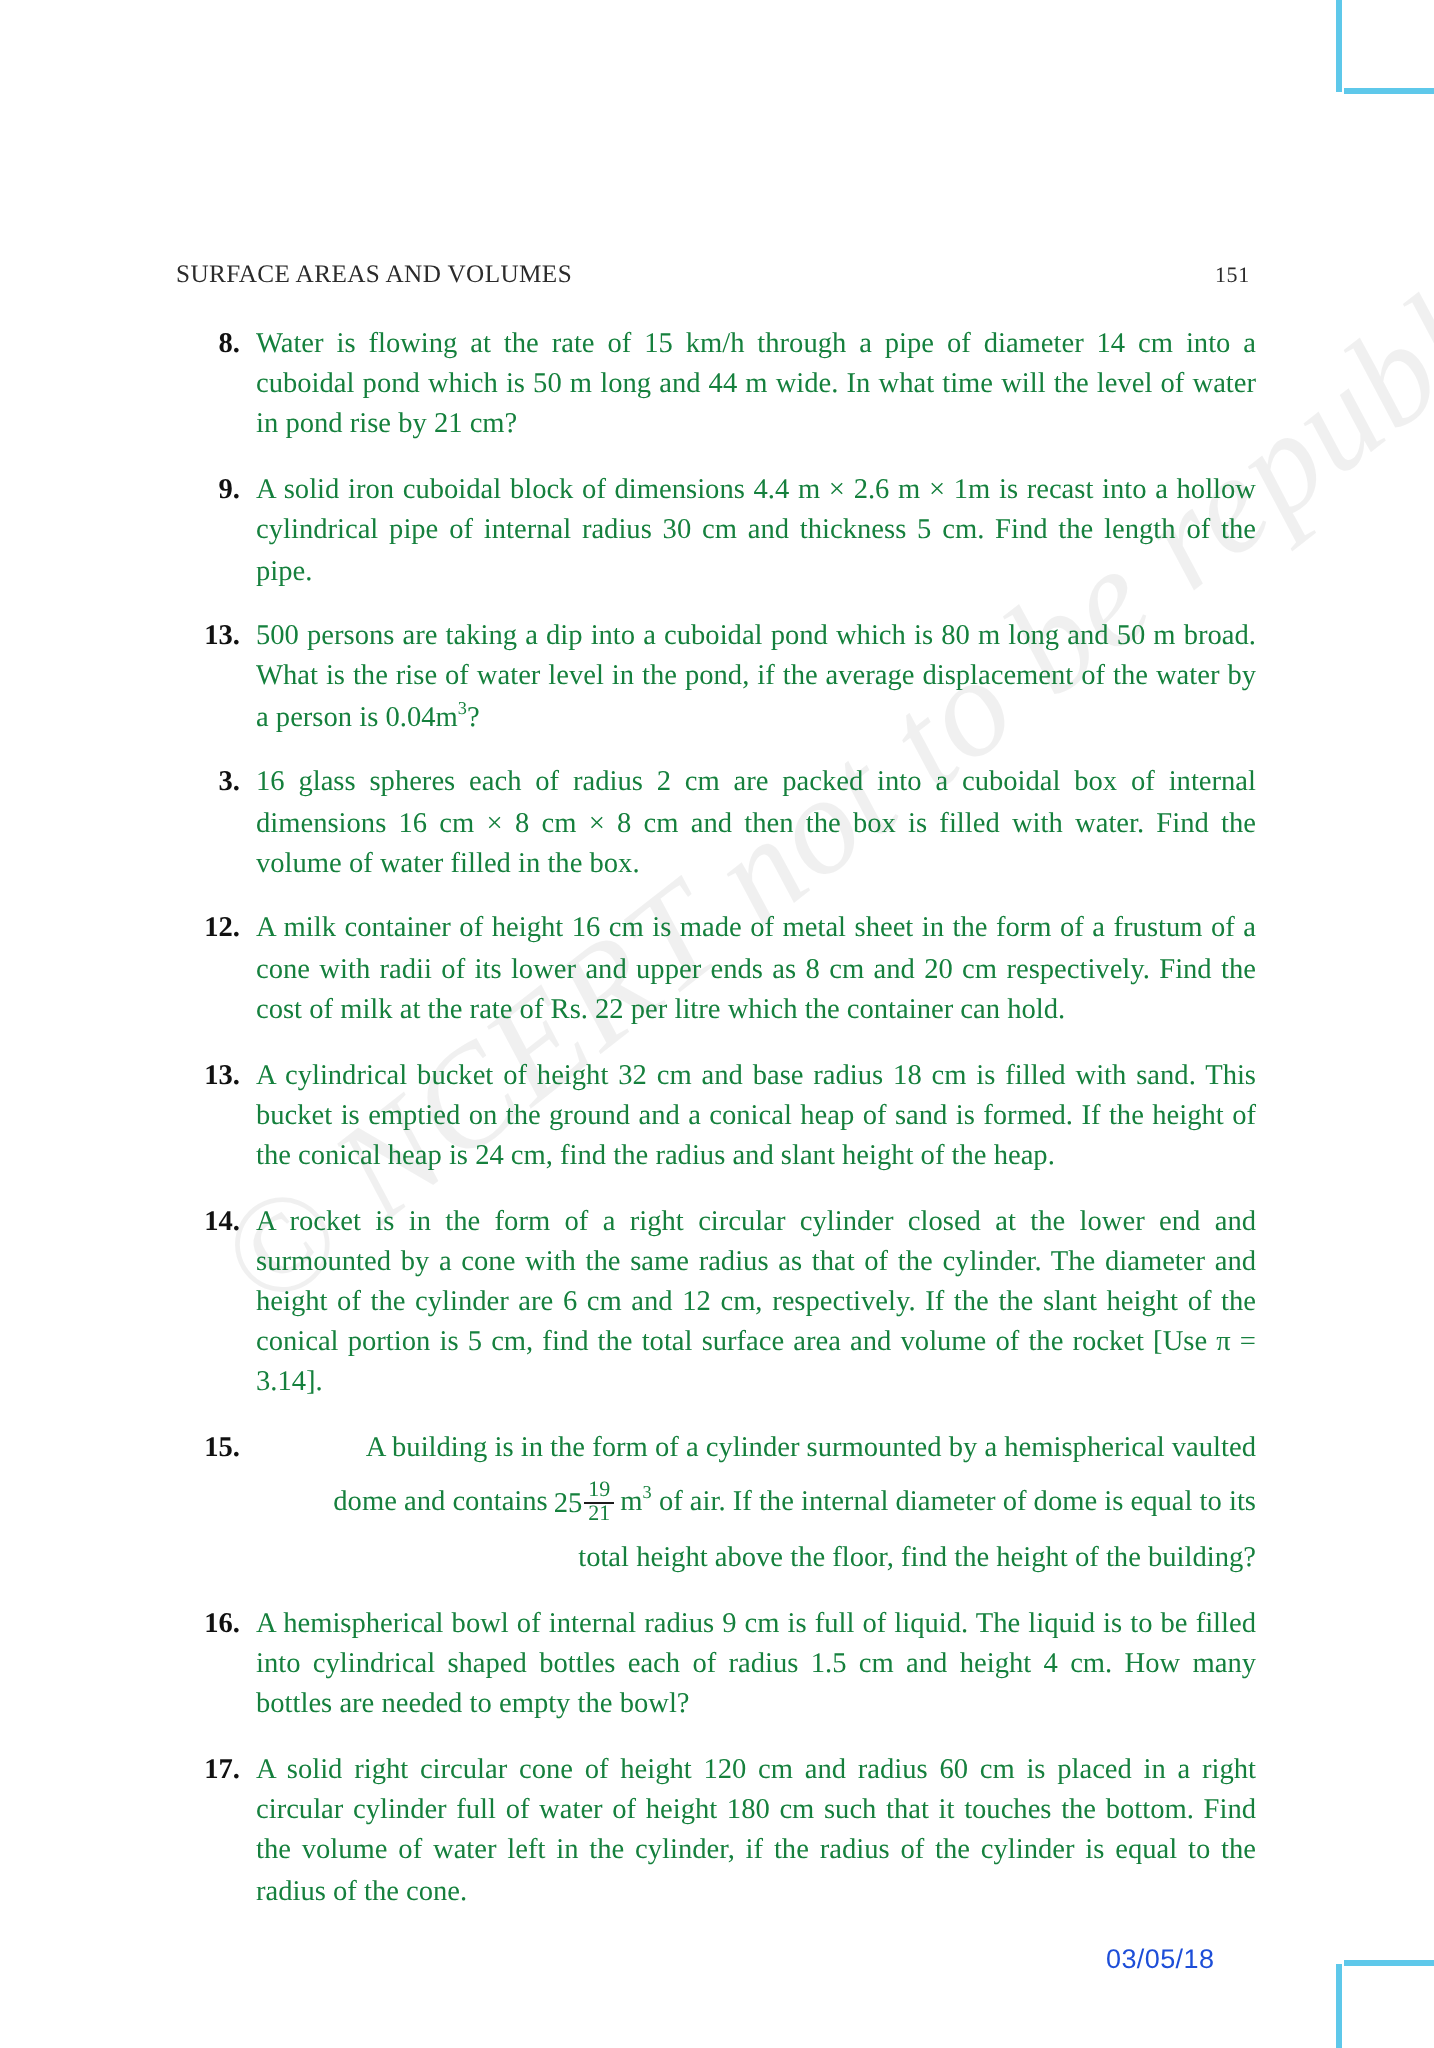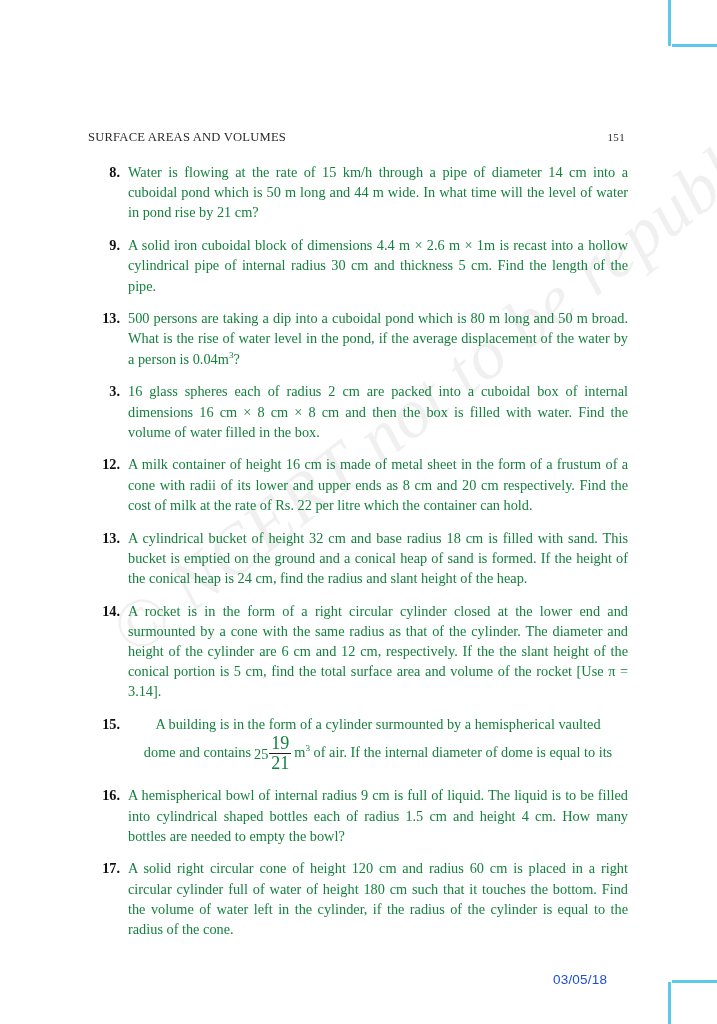--- a/index.html
+++ b/index.html
@@ -95,39 +95,39 @@
     color: #111;
   }
   .qbody {
     flex: 1 1 auto;
     font-size: 14.3px;
     line-height: 20.2px;
     text-align: justify;
     color: #15803d;
     hyphens: none;
   }
-  .qbody.tight { text-align: center; }
+  .qbody.tight { text-align: right; }
 
   sup { font-size: 0.64em; vertical-align: super; line-height: 0; }
 
   
   .q15 .qbody { line-height: 20.2px; }
   .fracline { display: block; line-height: 34px; }
   .mixnum {
     display: inline-block;
     vertical-align: middle;
     margin: 0 1px 0 3px;
   }
   .frac {
     display: inline-flex;
     flex-direction: column;
     align-items: center;
     vertical-align: middle;
     margin: 0 3px 0 0;
-    font-size: 18px;
+    font-size: 11px;
     line-height: 1.04;
     position: relative;
     top: -0.5px;
   }
   .frac .num { padding: 0 2px; }
   .frac .den { padding: 0 2px; border-top: 1.1px solid #1c1c1c; }
 
   
   .footer-date {
     position: absolute;
@@ -198,20 +198,21 @@
       </div>
 
       <div class="qitem q15">
         <div class="qnum">15.</div>
         <div class="qbody tight">
           <span>A building is in the form of a cylinder surmounted by a hemispherical vaulted</span>
           <span class="fracline"><span>dome and contains</span><span class="mixnum">25</span><span class="frac">
                 <span class="num">19</span>
                 <span class="den">21</span>
               </span><span>m</span><sup>3</sup>&nbsp;<span>of air. If the internal diameter of dome is equal to its</span></span>
+          <span>total height above the floor, find the height of the building?</span>
         </div>
       </div>
 
       <div class="qitem">
         <div class="qnum">16.</div>
         <div class="qbody">A hemispherical bowl of internal radius 9 cm is full of liquid. The liquid is to be filled into cylindrical shaped bottles each of radius 1.5 cm and height 4 cm. How many bottles are needed to empty the bowl?</div>
       </div>
 
       <div class="qitem">
         <div class="qnum">17.</div>

